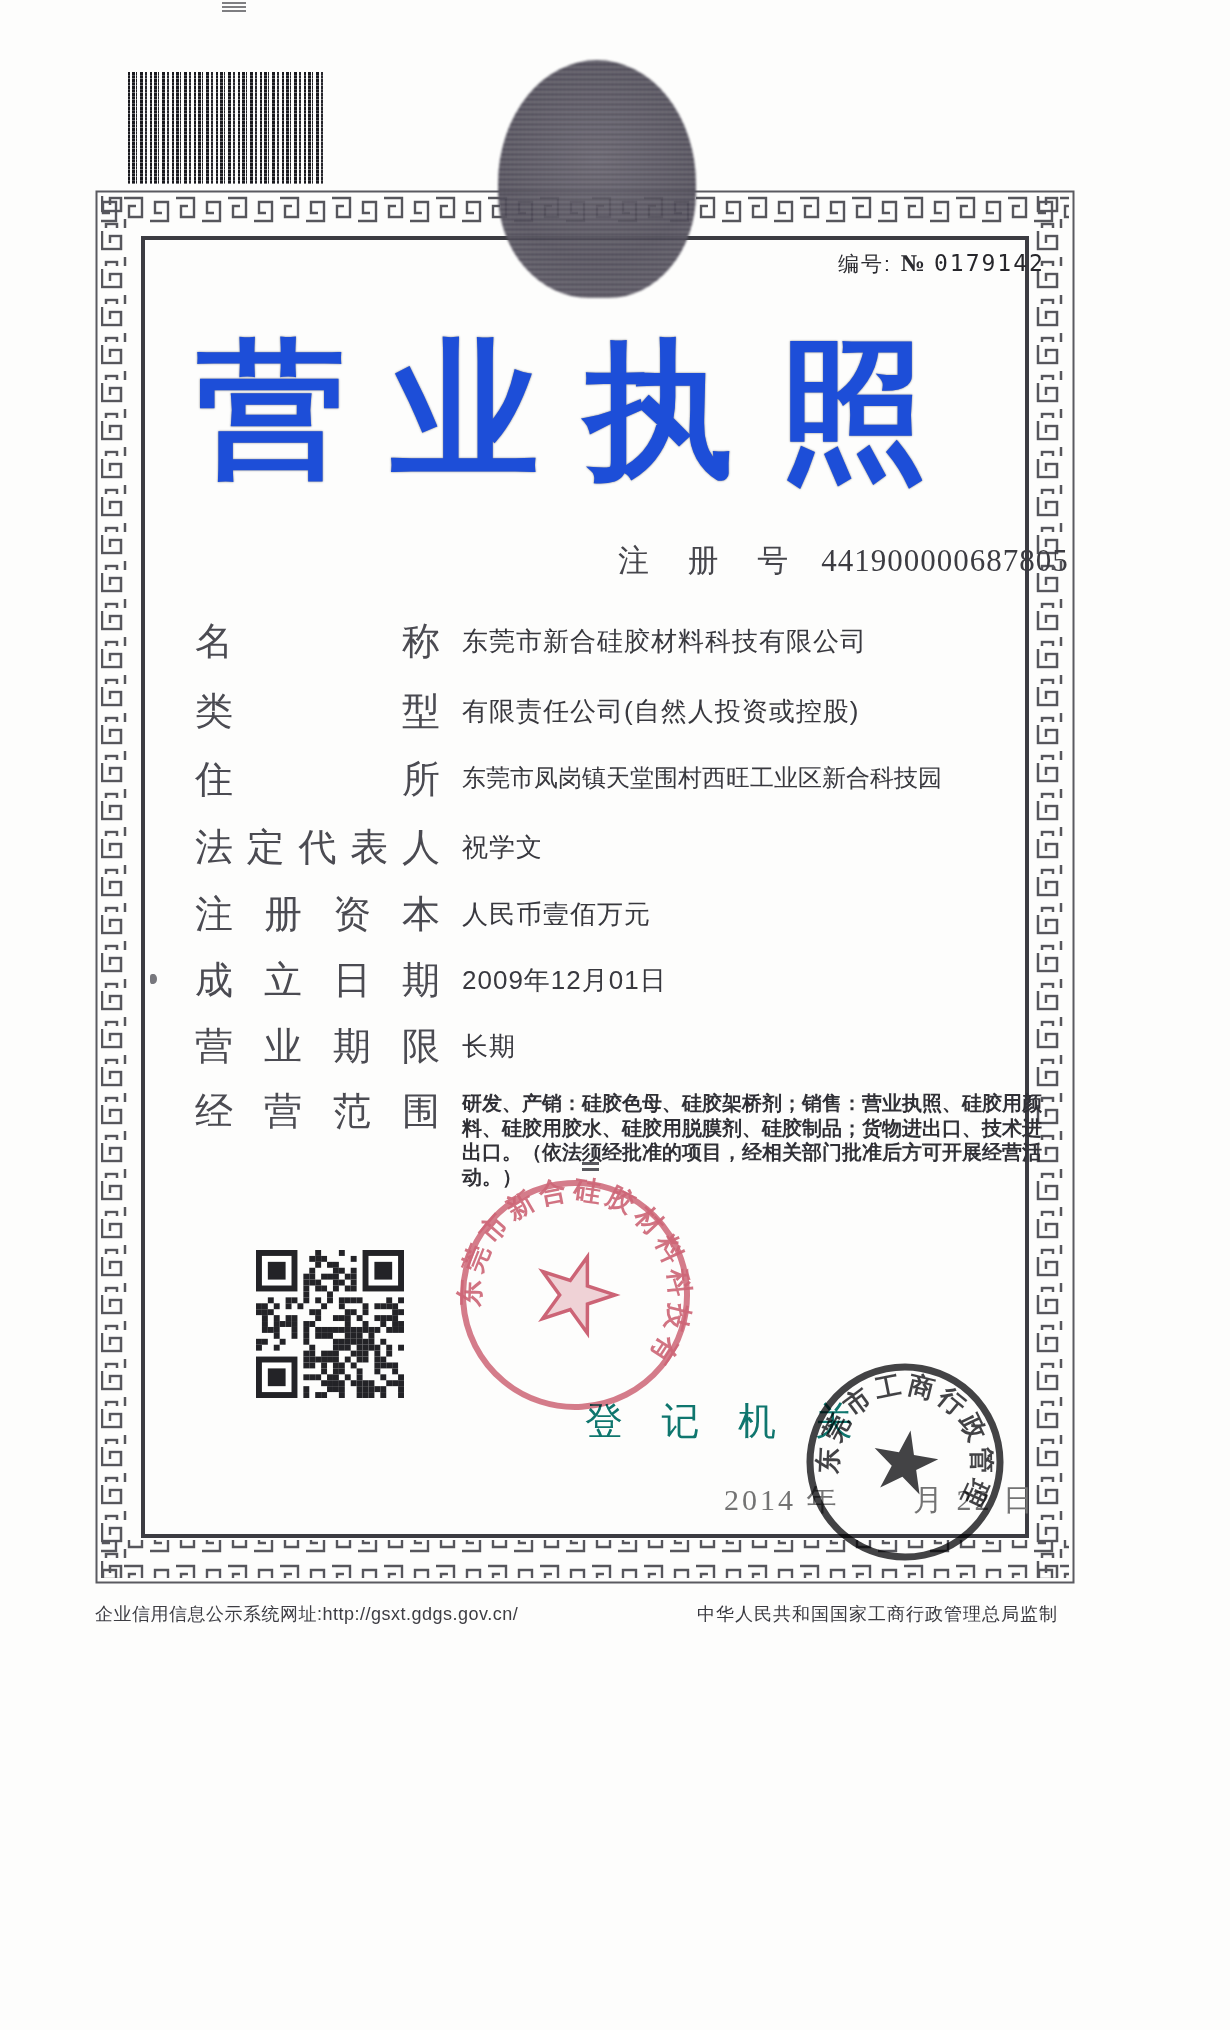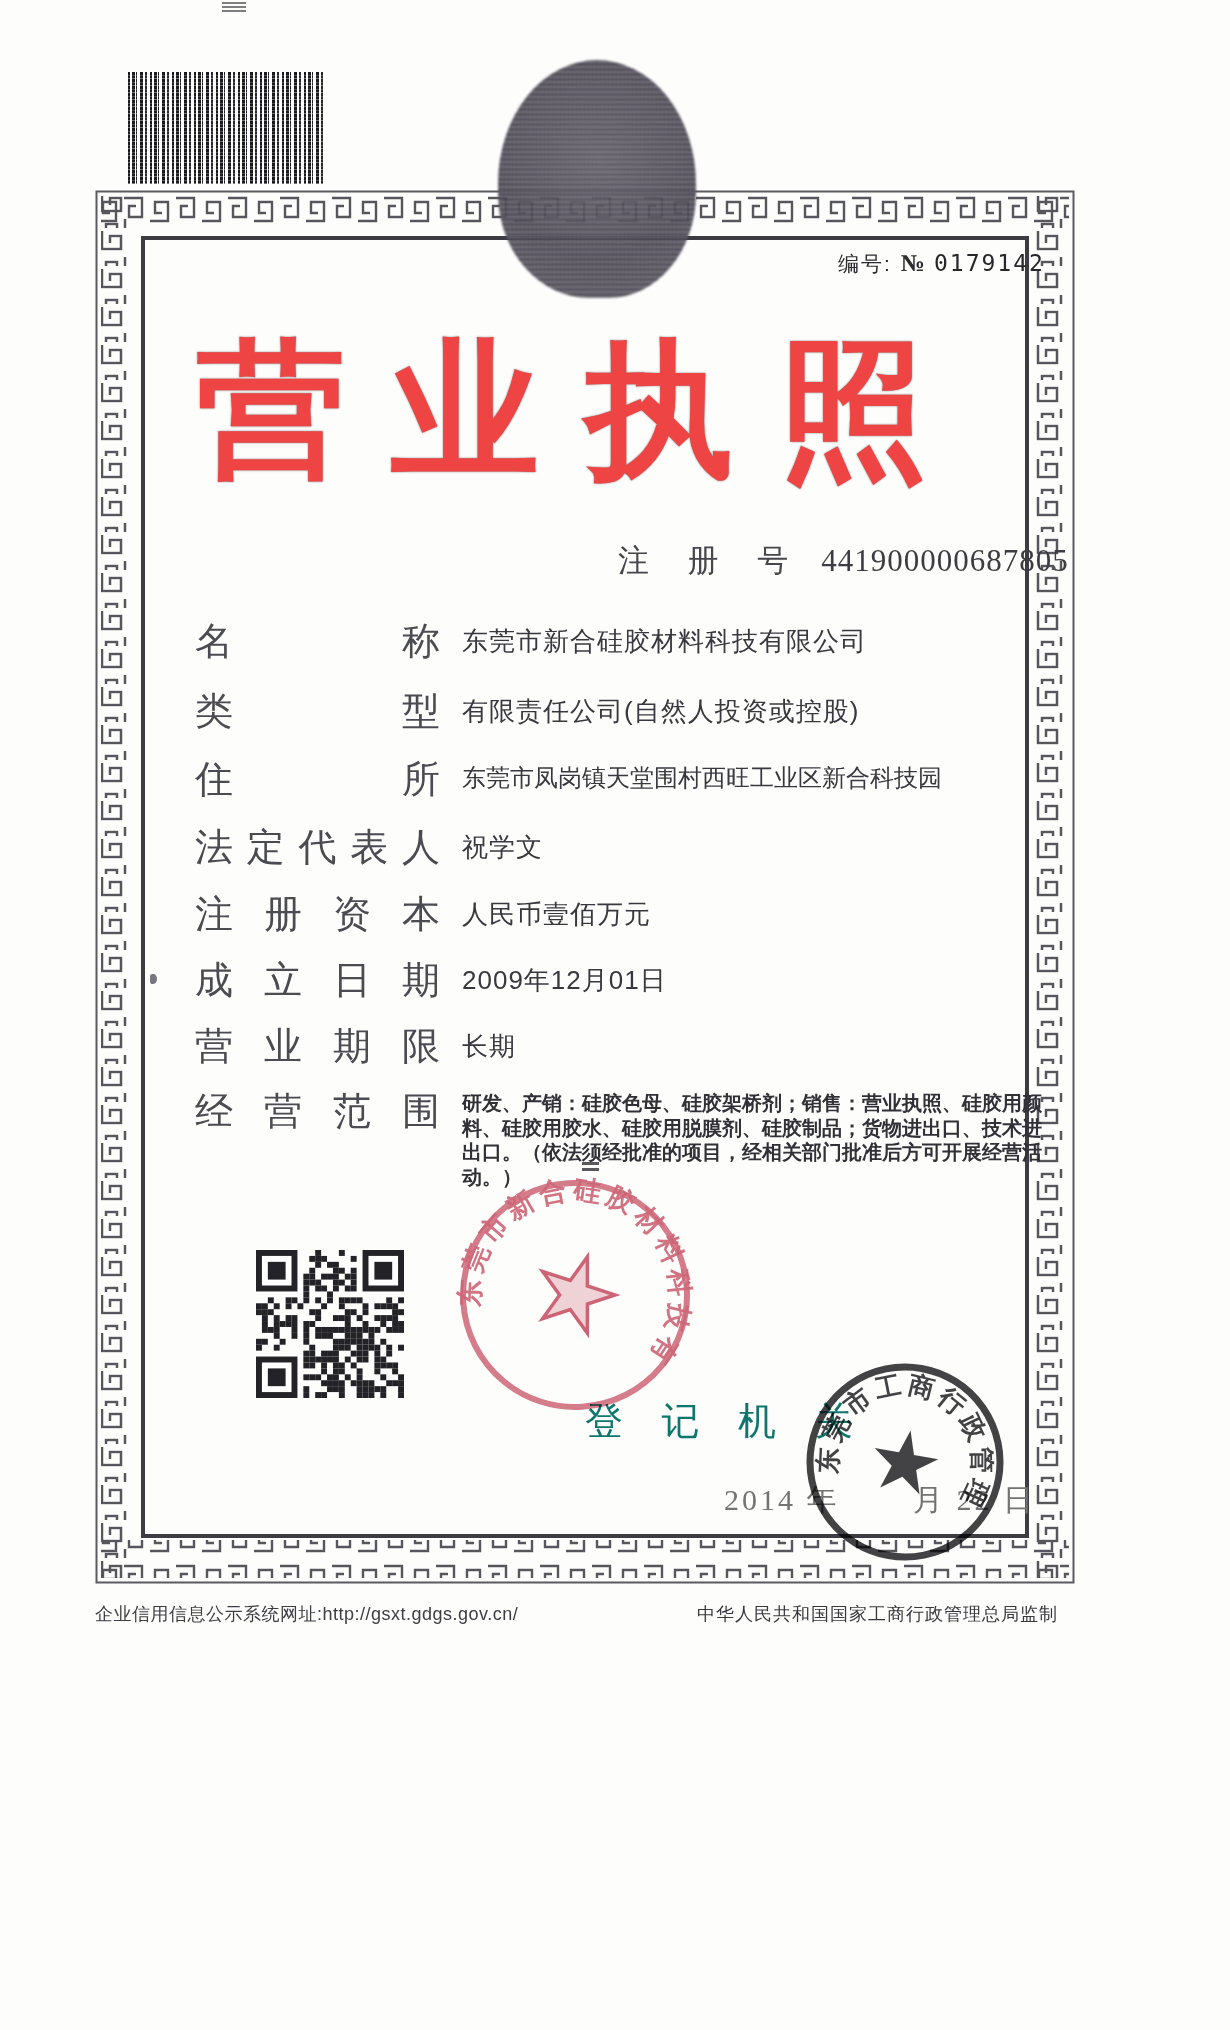--- a/index.html
+++ b/index.html
@@ -43,21 +43,21 @@
   
   .serial{position:absolute;left:838px;top:250px;z-index:4;display:flex;align-items:baseline;gap:9px;color:#2b2b30;}
   .serial .lbl{font-size:21px;letter-spacing:2px;}
   .serial .sign{font-size:24px;font-weight:bold;font-family:"Liberation Serif","DejaVu Serif",serif;}
   .serial .num{font-size:23px;letter-spacing:2px;font-family:"DejaVu Sans Mono","Liberation Mono",monospace;color:#26262b;}
 
   
   .title{
     position:absolute;left:95px;top:312px;width:980px;z-index:4;
     text-align:center;font-size:148px;font-weight:700;letter-spacing:46px;box-sizing:border-box;
-    color:#ef4444;text-shadow:0 0 2px rgba(35,35,40,.65);
+    color:#1d4ed8;text-shadow:0 0 2px rgba(35,35,40,.65);
     font-family:"Liberation Sans","DejaVu Sans",sans-serif;
   }
 
   
   .regline{position:absolute;left:618px;top:540px;z-index:4;display:flex;align-items:baseline;color:#46464c;justify-content:space-between;}
   .regline .lbl{font-size:31px;letter-spacing:15px;}
   .regline .num{font-size:31px;letter-spacing:1px;margin-left:18px;color:#3c3c42;font-family:"Liberation Serif","DejaVu Serif",serif;}
 
   
   .smudge{position:absolute;border-radius:50%;filter:blur(1px);background:radial-gradient(circle,rgba(95,100,140,.30),rgba(95,100,140,0) 70%);}

